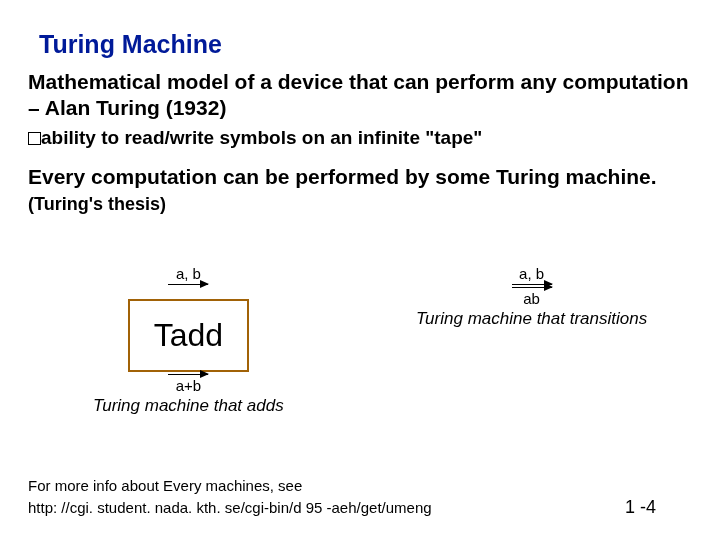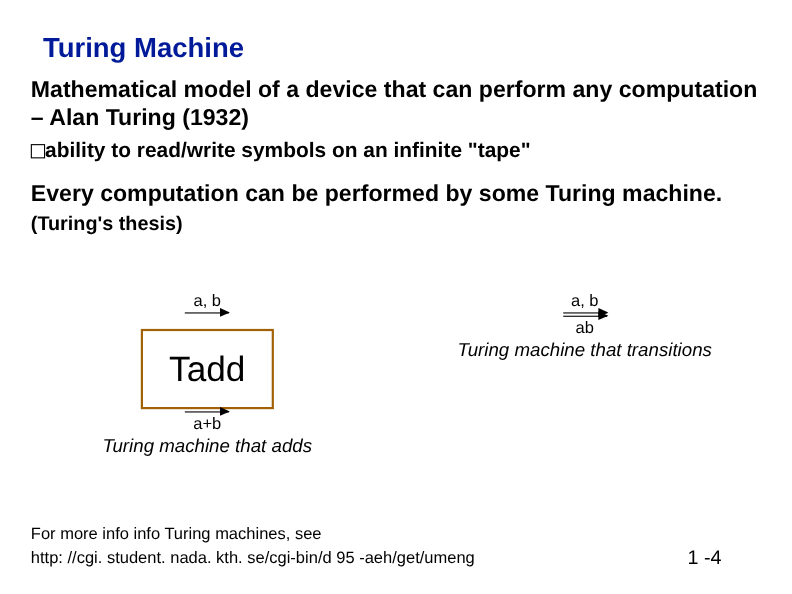--- a/index.html
+++ b/index.html
@@ -152,18 +152,18 @@
       <span class="io-label">a, b</span>
       <span class="arrow"></span>
       <span class="arrow"></span>
       <span class="io-label">ab</span>
     </div>
     <div class="caption">Turing machine that transitions</div>
   </div>
 </div>
 
 <div class="footer">
-  <div>For more info info Turing machines, see</div>
+  <div>For more info about Every machines, see</div>
   <div class="footer-row">
     <span>http: //cgi. student. nada. kth. se/cgi-bin/d 95 -aeh/get/umeng</span>
     <span class="slide-num">1 -4</span>
   </div>
 </div>
 
 </body></html>

